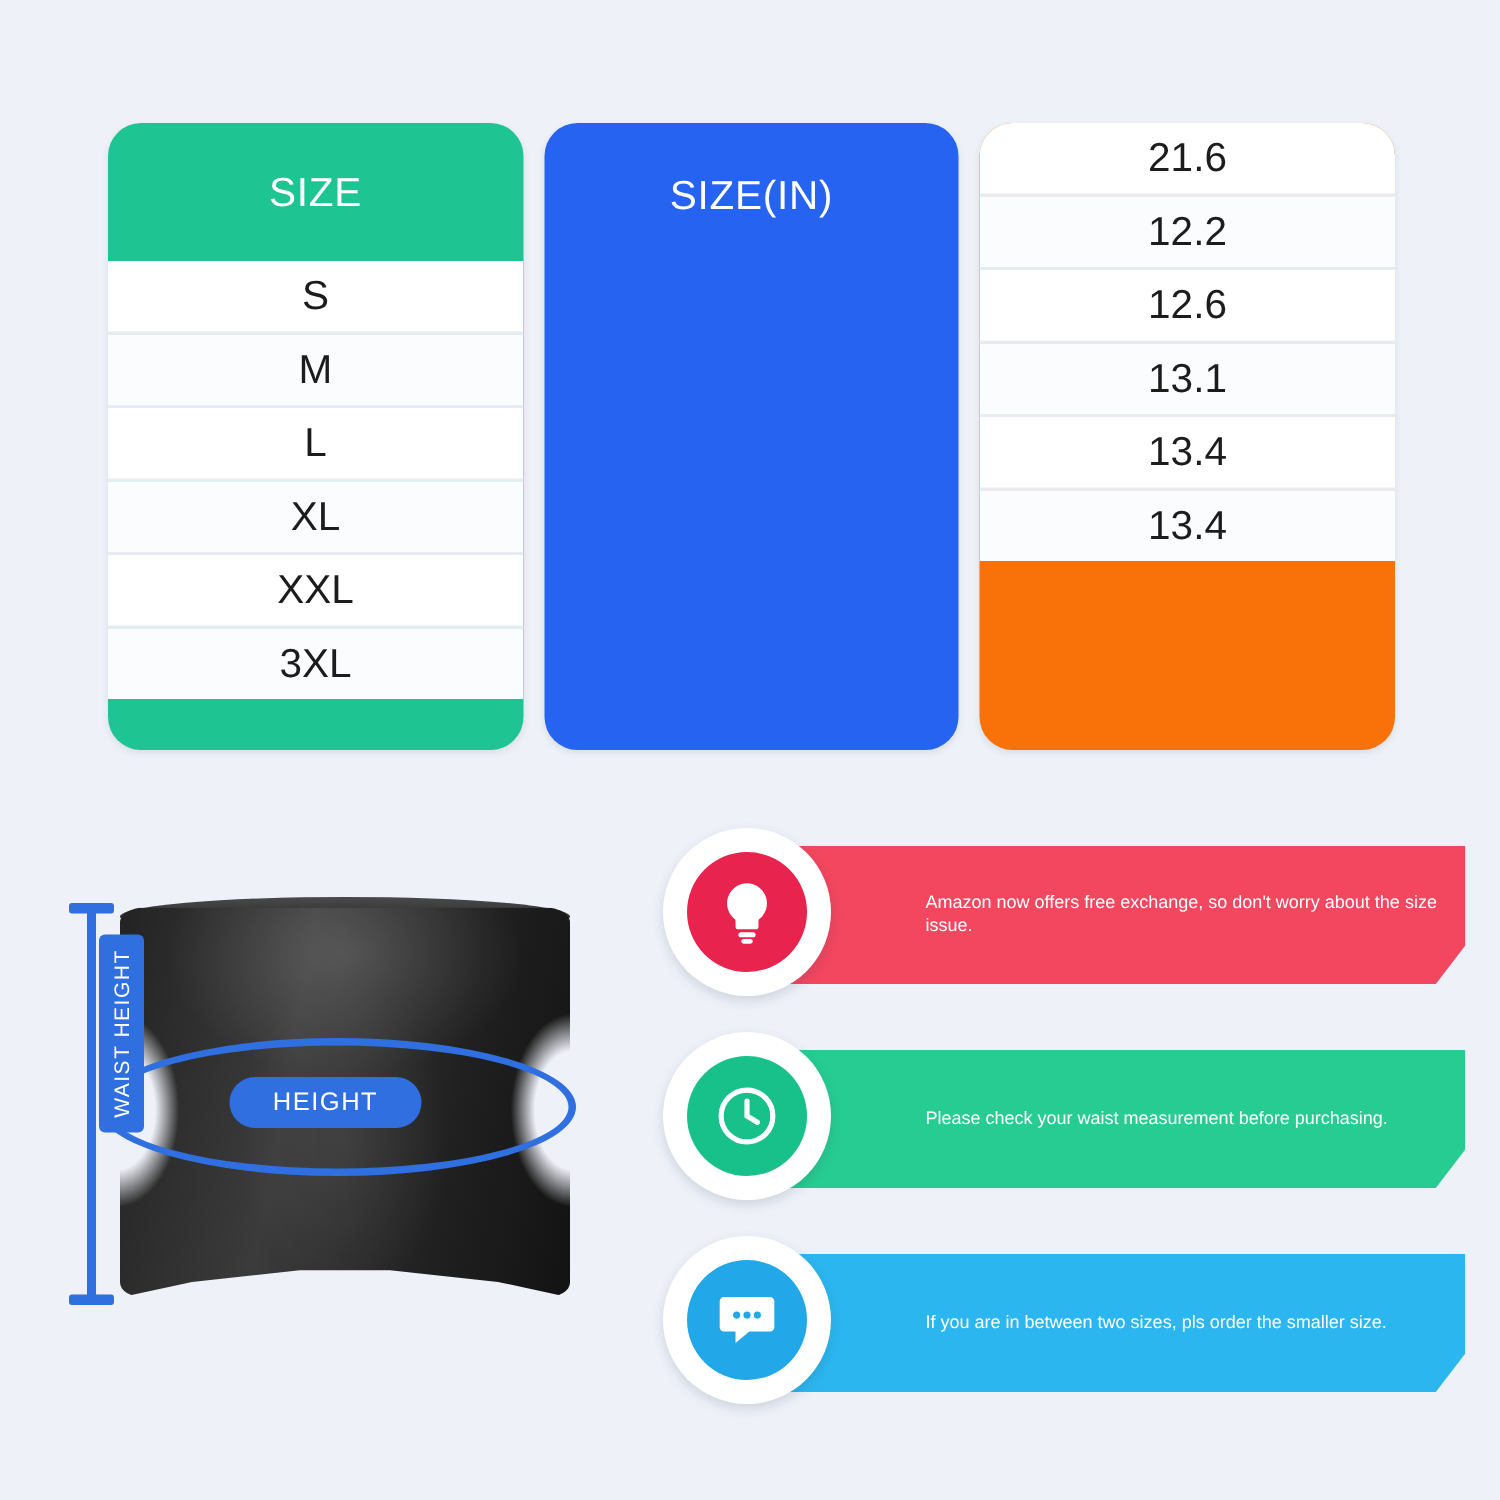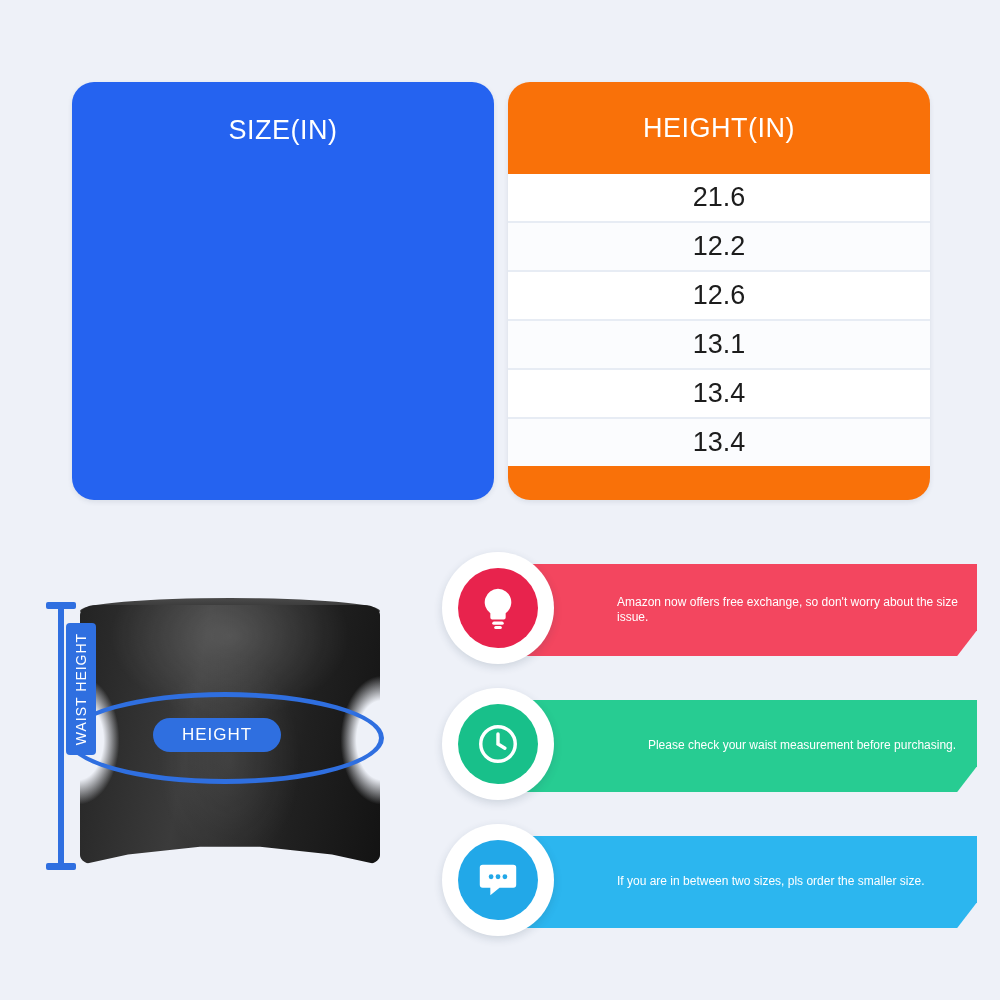--- a/index.html
+++ b/index.html
@@ -198,21 +198,21 @@
 
   .note-banner {
     position: absolute;
     left: 50px;
     top: 12px;
     width: 495px;
     height: 92px;
     clip-path: polygon(0% 0%, 100% 0%, 100% 72%, 96% 100%, 0% 100%);
   }
   #note-0 .note-banner { background: #f3465f; }
-  #note-1 .note-banner { background: #27cc92; text-align: center; }
+  #note-1 .note-banner { background: #27cc92; }
   #note-2 .note-banner { background: #2cb6ef; }
 
   .note-text {
     position: absolute;
     left: 135px;
     top: 50%;
     transform: translateY(-50%);
     width: 370px;
     color: #ffffff;
     font-size: 12px;
@@ -254,27 +254,37 @@
   #note-0 .badge-inner { background: #e8234d; }
   #note-1 .badge-inner { background: #18c08a; }
   #note-2 .badge-inner { background: #22a8e8; }
   .badge-inner svg { width: 46px; height: 46px; }
 </style>
 </head>
 <body>
 
 <div id="size-chart">
 
+  <div class="chart-col col-size">
+    <div class="col-head">SIZE</div>
+    <div class="col-body">
+      <div class="cell">S</div>
+      <div class="cell alt">M</div>
+      <div class="cell">L</div>
+      <div class="cell alt">XL</div>
+      <div class="cell">XXL</div>
+      <div class="cell alt">3XL</div>
+    </div>
+  </div>
 
   <div class="chart-col col-waist">
     <div class="col-head">SIZE(IN)</div>
   </div>
 
   <div class="chart-col col-height">
-    <div class="col-head">HEIGHT(IN)</div>
     <div class="col-body">
       <div class="cell">21.6</div>
       <div class="cell alt">12.2</div>
       <div class="cell">12.6</div>
       <div class="cell alt">13.1</div>
       <div class="cell">13.4</div>
       <div class="cell alt">13.4</div>
     </div>
   </div>
 

